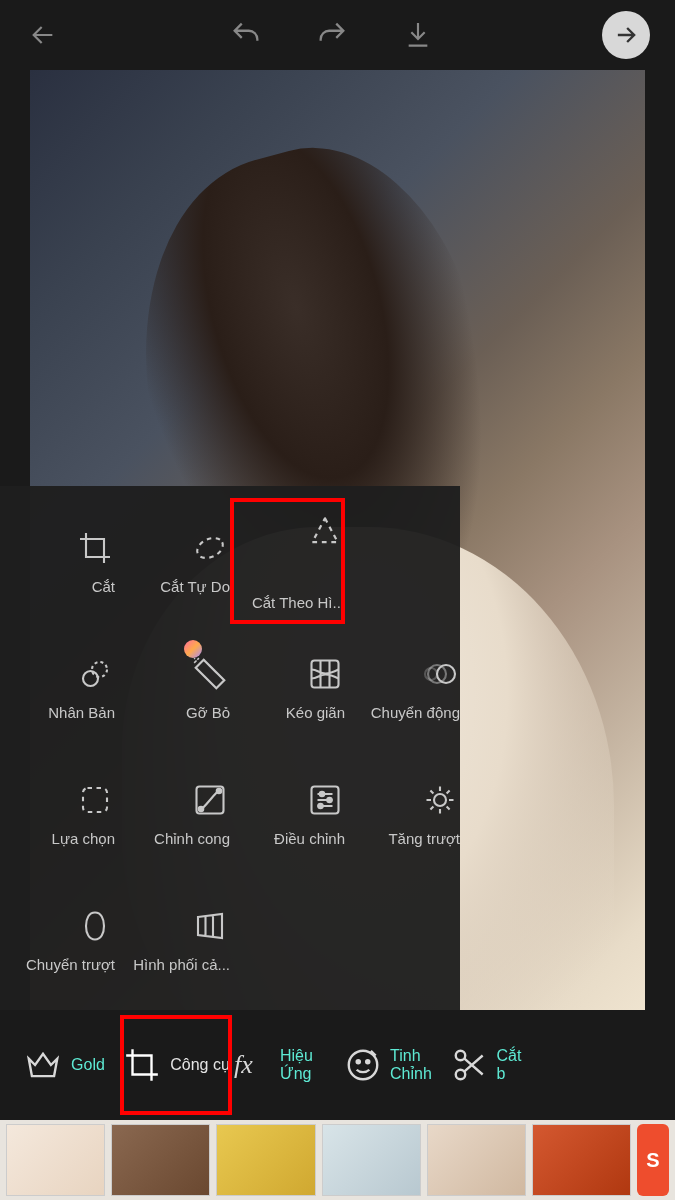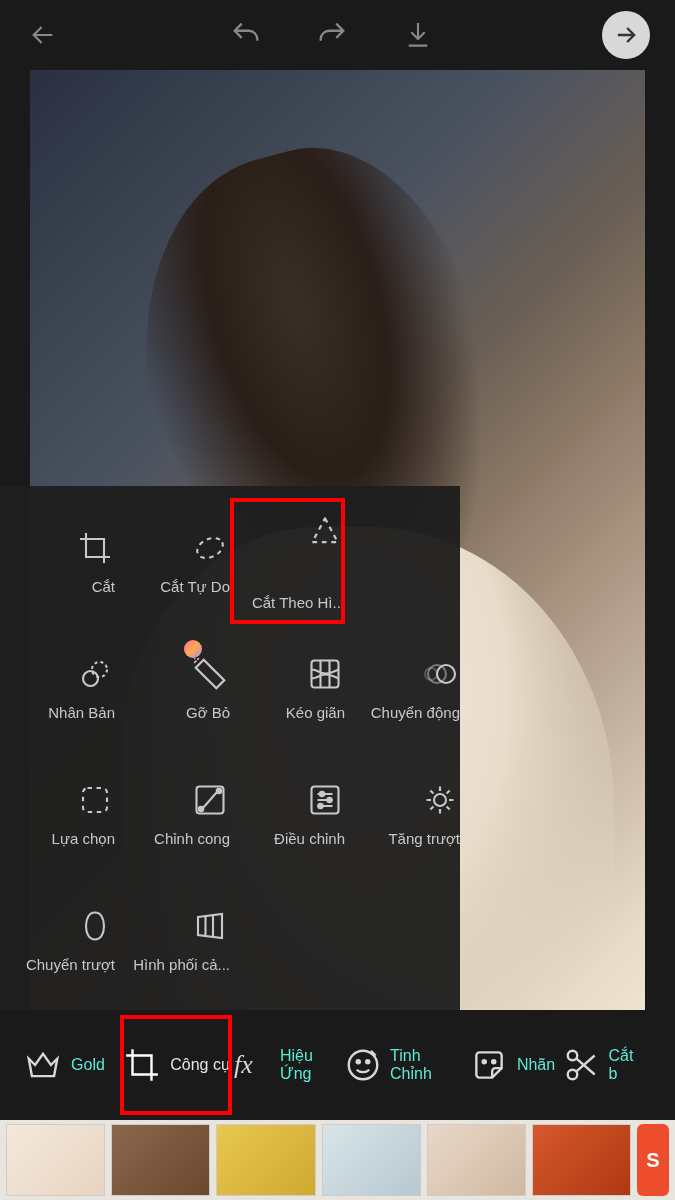--- a/index.html
+++ b/index.html
@@ -414,31 +414,20 @@
       <div class="nav-icon">
         <svg width="38" height="38" viewBox="0 0 24 24" fill="none" stroke="currentColor" stroke-width="1.5">
             <circle cx="12" cy="12" r="9"></circle>
             <circle cx="9" cy="10" r="1" fill="currentColor"></circle>
             <circle cx="15" cy="10" r="1" fill="currentColor"></circle>
             <path d="M8 15c2 2 6 2 8 0M17 3l3 3"></path>
           </svg>
       </div>
       <div class="nav-label">Tinh Chỉnh</div>
     </div>
-    <div class="nav-item">
-      <div class="nav-icon">
-        <svg width="38" height="38" viewBox="0 0 24 24" fill="none" stroke="currentColor" stroke-width="1.5">
-            <path d="M4 6a2 2 0 012-2h12a2 2 0 012 2v8l-6 6H6a2 2 0 01-2-2z"></path>
-            <path d="M14 20v-4a2 2 0 012-2h4"></path>
-            <circle cx="9" cy="10" r="1" fill="currentColor"></circle>
-            <circle cx="15" cy="10" r="1" fill="currentColor"></circle>
-          </svg>
-      </div>
-      <div class="nav-label">Nhãn</div>
-    </div>
     <div class="nav-item" style="width:60px">
       <div class="nav-icon">
         <svg width="38" height="38" viewBox="0 0 24 24" fill="none" stroke="currentColor" stroke-width="1.5">
             <circle cx="6" cy="6" r="3"></circle>
             <circle cx="6" cy="18" r="3"></circle>
             <path d="M8.5 8L20 18M8.5 16L20 6"></path>
           </svg>
       </div>
       <div class="nav-label">Cắt b</div>
     </div>

